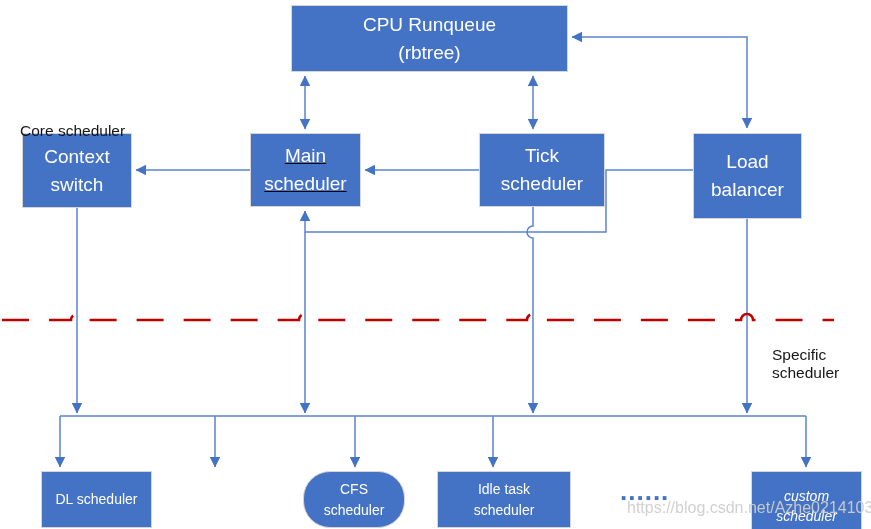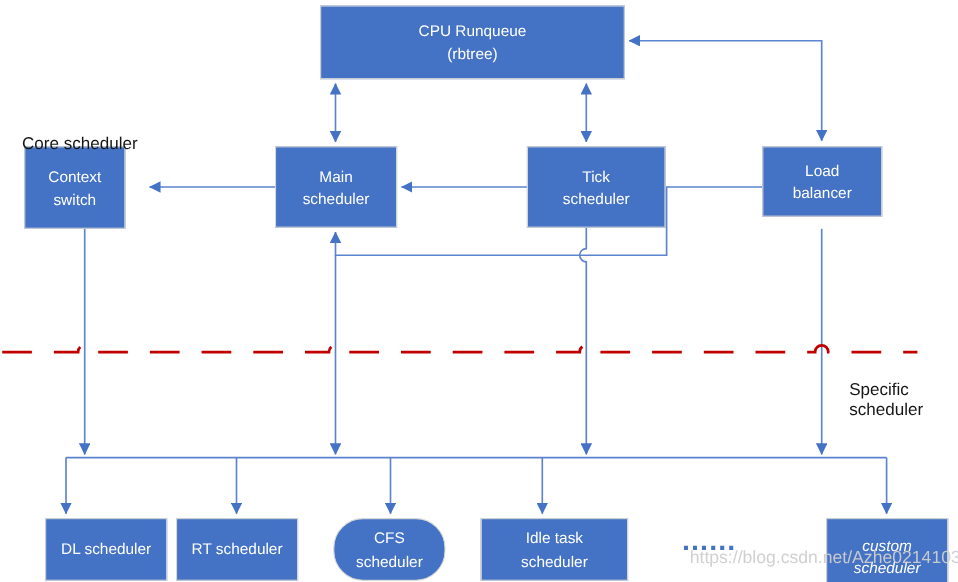--- a/index.html
+++ b/index.html
@@ -13,21 +13,21 @@
   .node{
     position:absolute;
     background:#4472C4;
     border:1.5px solid #D6D6D6;
     box-sizing:border-box;
     display:flex;align-items:center;justify-content:center;
     z-index:2;
   }
   .node-label{
     color:#FFFFFF;
-    font-size:14px;
+    font-size:19px;
     line-height:1.45;
     text-align:center;
     white-space:pre-line;
   }
   .node.small .node-label{font-size:14px;}
   .section-label{
     position:absolute;
     color:#161616;
     font-size:15.5px;
     white-space:pre-line;
@@ -102,42 +102,39 @@
   </svg>
 
   <div class="section-label" style="left:20px;top:84px;margin-top:38px;">Core scheduler</div>
   <div class="section-label right" style="left:772px;top:346px;width:92px;">Specific
 scheduler</div>
 
   <div class="node" style="left:291px;top:5px;width:277px;height:67px;">
     <span class="node-label">CPU Runqueue
 (rbtree)</span>
   </div>
-  <div class="node" style="left:22px;top:133px;width:92px;height:75px;">
+  <div class="node" style="left:22px;top:133px;width:110px;height:75px;">
     <span class="node-label">Context
 switch</span>
   </div>
-  <div class="node" style="left:250px;top:133px;width:111px;height:74px;">
+  <div class="node" style="left:250px;top:133px;width:111px;height:74px;text-decoration:underline;">
     <span class="node-label">Main
 scheduler</span>
   </div>
   <div class="node" style="left:479px;top:133px;width:126px;height:74px;">
     <span class="node-label">Tick
 scheduler</span>
   </div>
-  <div class="node" style="left:693px;top:133px;width:109px;height:64px;">
+  <div class="node" style="left:693px;top:133px;width:109px;height:86px;">
     <span class="node-label">Load
 balancer</span>
   </div>
 
   <div class="node small" style="left:5px;top:471px;width:111px;height:57px;margin-left:36px;">
     <span class="node-label">DL scheduler</span>
-  </div>
-  <div class="node small" style="left:160px;top:471px;width:111px;height:57px;">
-    <span class="node-label">RT scheduler</span>
   </div>
   <div class="node small" style="left:303px;top:471px;width:102px;height:57px;border-radius:27px;">
     <span class="node-label">CFS
 scheduler</span>
   </div>
   <div class="node small" style="left:437px;top:471px;width:134px;height:57px;">
     <span class="node-label">Idle task
 scheduler</span>
   </div>
   <div class="node small" style="left:751px;top:471px;width:111px;height:70px;font-style:italic;">

